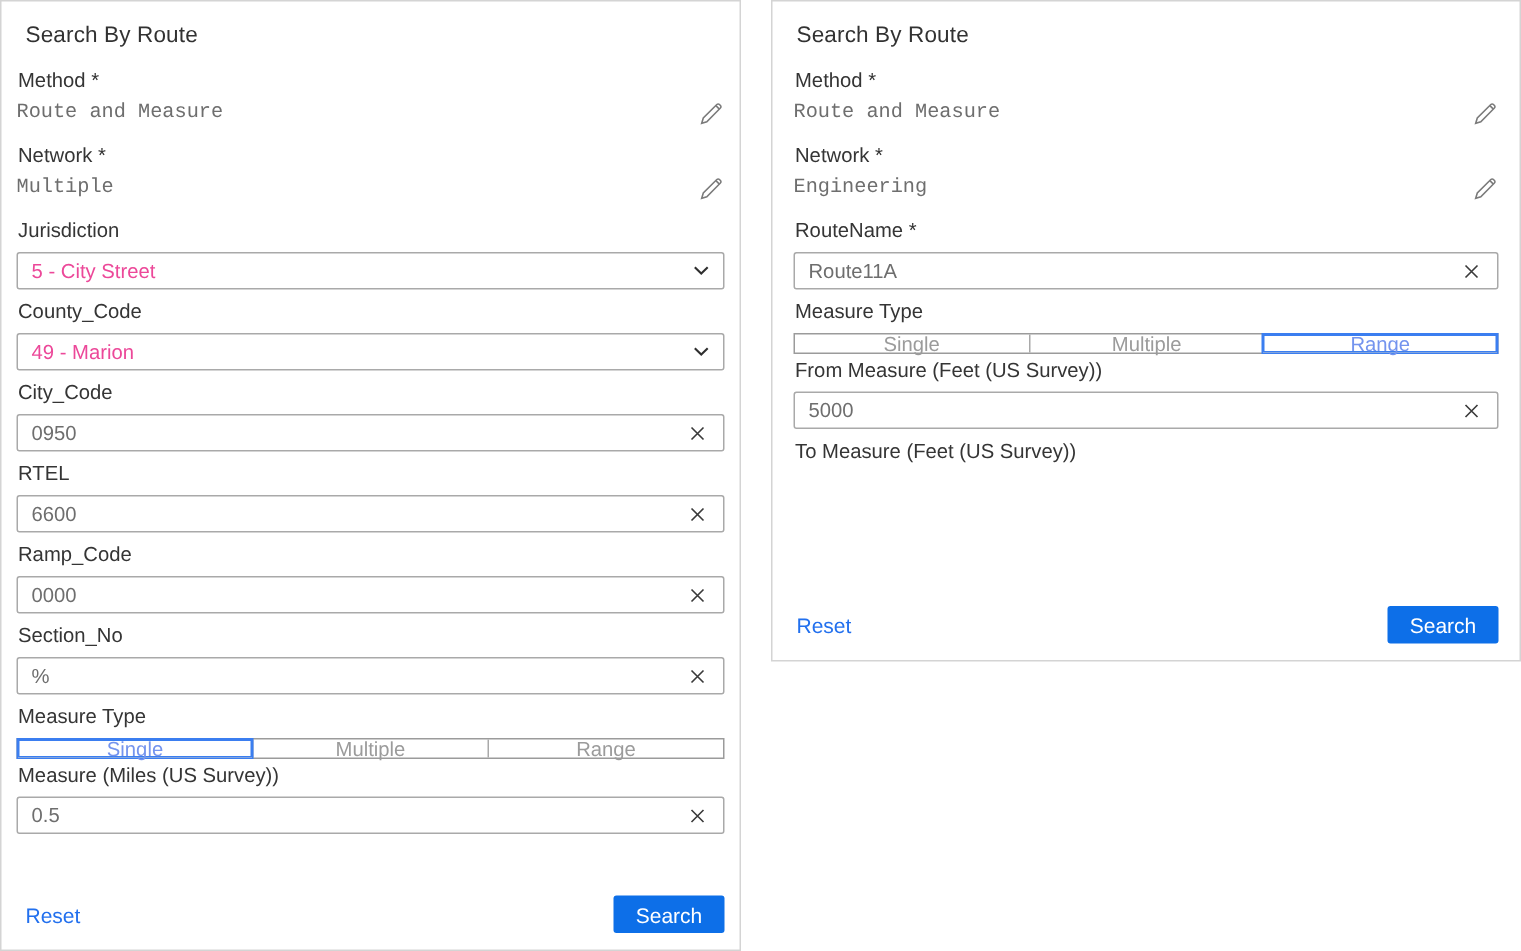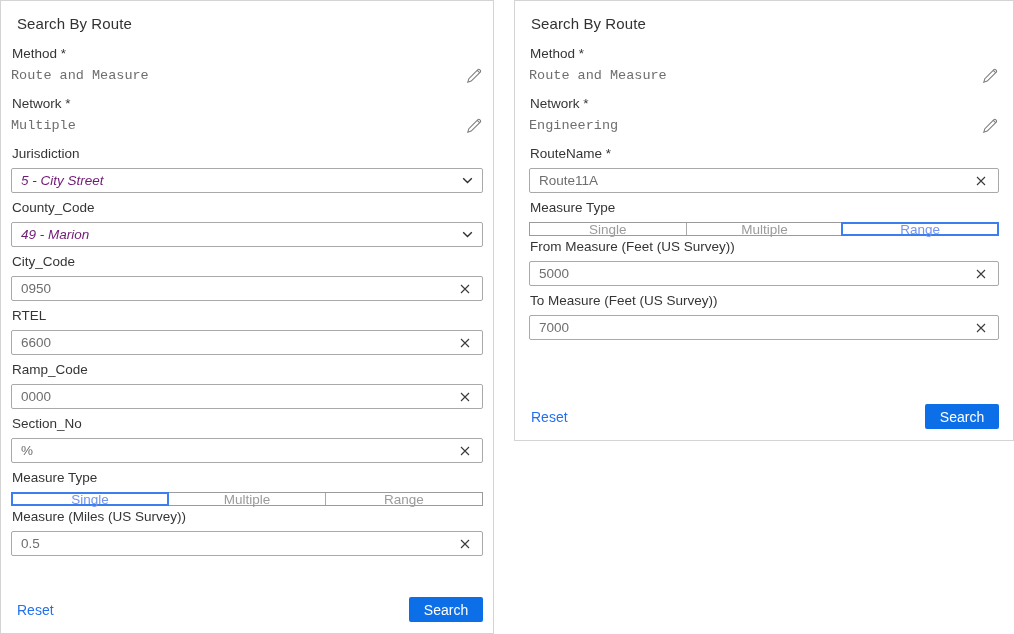--- a/index.html
+++ b/index.html
@@ -70,21 +70,21 @@
     flex: 1 1 auto;
     border: none;
     outline: none;
     font-family: "Liberation Sans", "DejaVu Sans", sans-serif;
     font-size: 13.5px;
     color: #6e6e6e;
     background: transparent;
     min-width: 0;
   }
   .select-box { cursor: pointer; justify-content: space-between; }
-  .select-value { font-size: 13.5px; color: #701a75; font-style: italic; }
+  .select-value { font-size: 13.5px; color: #ec4899; }
   .clear-btn {
     background: none; border: none; cursor: pointer;
     display: inline-flex; align-items: center; justify-content: center;
     width: 16px; height: 16px; padding: 0; margin-left: 6px;
   }
 
   
   .seg {
     display: flex;
     height: 14px;
@@ -328,27 +328,19 @@
       <button class="clear-btn" aria-label="clear">
         <svg width="12" height="12" viewBox="0 0 12 12">
             <path d="M2 2l8 8M10 2l-8 8" stroke="#3a3a3a" stroke-width="1.1"></path>
           </svg>
       </button>
     </div>
   </div>
 
   <div class="field boxed">
     <div class="flabel">To Measure (Feet (US Survey))</div>
-    <div class="box">
-      <input type="text" value="7000" style="">
-      <button class="clear-btn" aria-label="clear">
-        <svg width="12" height="12" viewBox="0 0 12 12">
-            <path d="M2 2l8 8M10 2l-8 8" stroke="#3a3a3a" stroke-width="1.1"></path>
-          </svg>
-      </button>
-    </div>
   </div>
 
   <div class="footer">
     <a class="reset-link" href="#">Reset</a>
     <button class="search-btn">Search</button>
   </div>
 </div>
 
 </body></html>

